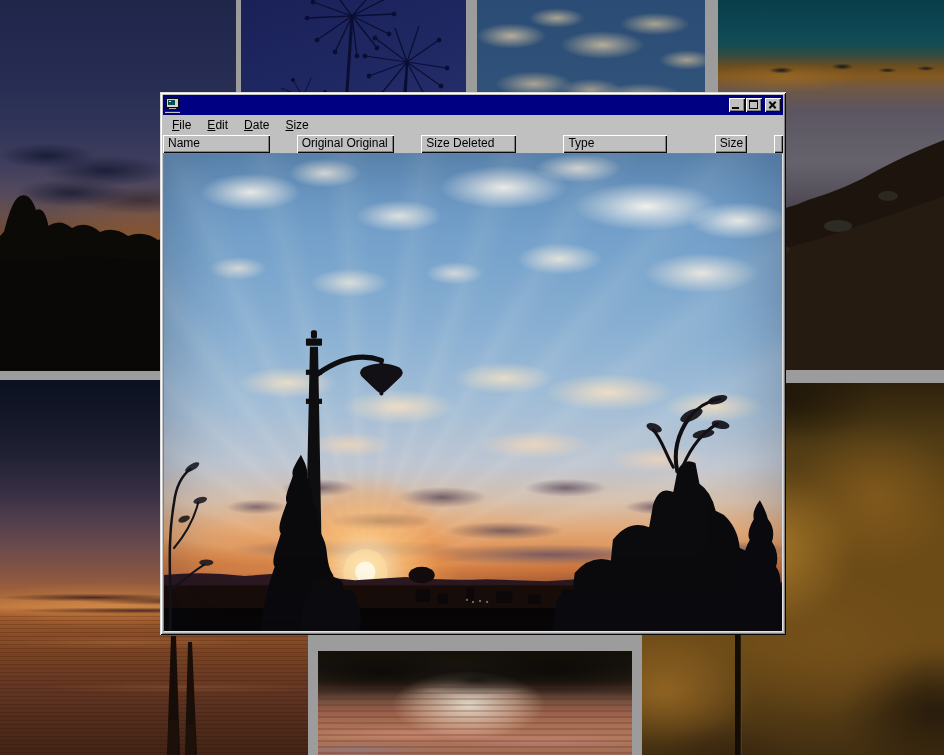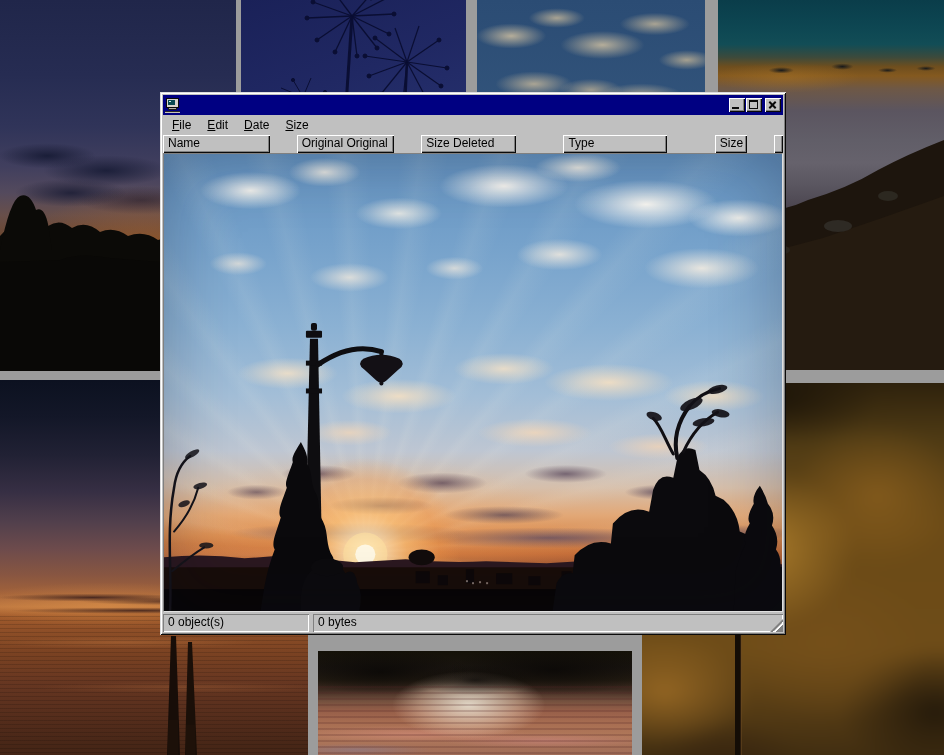--- a/index.html
+++ b/index.html
@@ -416,19 +416,14 @@
         <ellipse cx="550" cy="237" rx="10" ry="4" transform="rotate(-15 550 237)"></ellipse>
         <ellipse cx="553" cy="261" rx="9" ry="4" transform="rotate(10 553 261)"></ellipse>
         <ellipse cx="487" cy="264" rx="8" ry="4" transform="rotate(20 487 264)"></ellipse>
         <ellipse cx="536" cy="270" rx="11" ry="4" transform="rotate(-10 536 270)"></ellipse>
       </g>
       <path d="M566,460 L568,420 Q572,404 578,392 Q574,386 582,372 Q578,366 586,352 Q584,344 592,334 Q598,344 600,352 Q608,362 604,374 Q612,386 608,398 Q614,406 612,418 L614,420 L614,460 Z" fill="#0b0a0d"></path>
     </svg>
     <div class="layer vignette"></div>
   </div>
 
-  <div class="statusbar">
-    <div class="spanel sp1">0 object(s)</div>
-    <div class="spanel sp2">0 bytes</div>
-    <div class="grip"></div>
-  </div>
 
 </div>
 
 </body></html>

